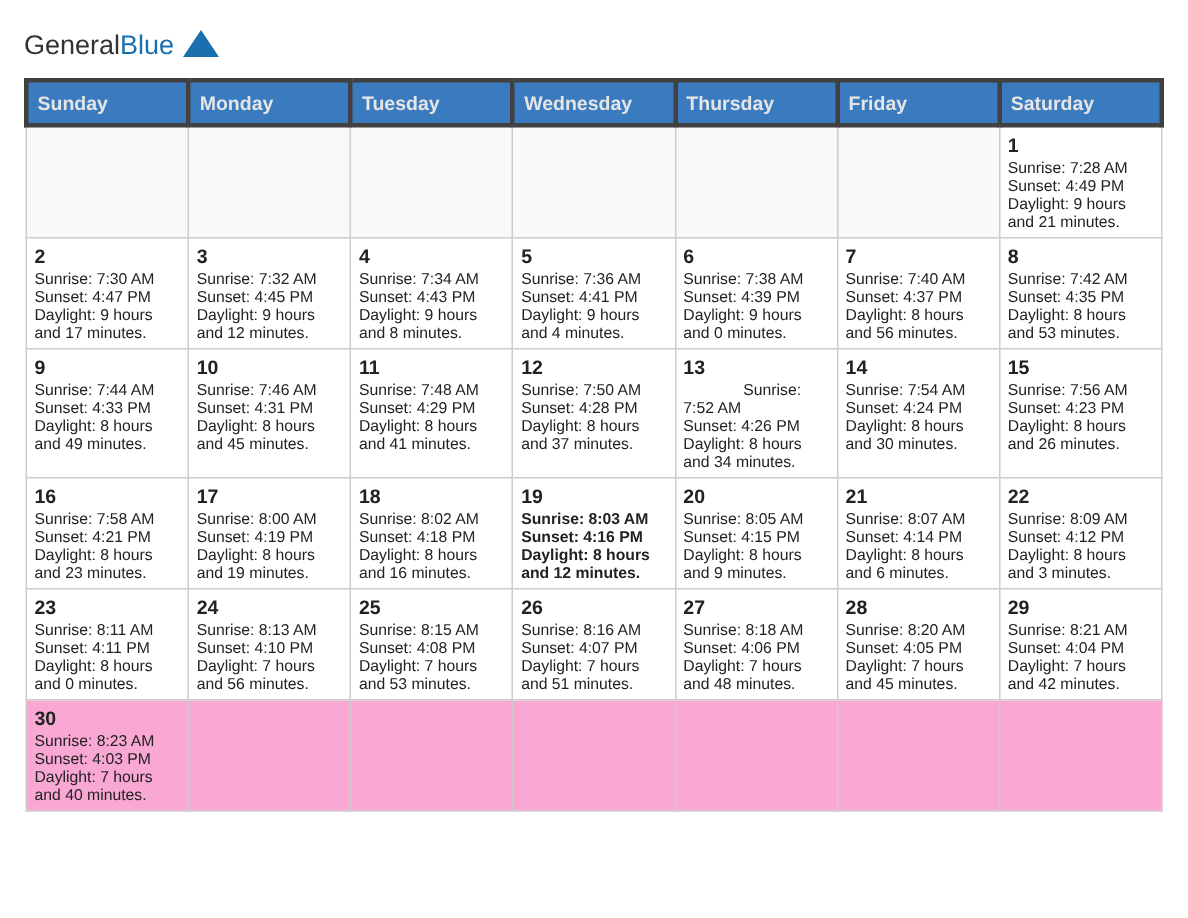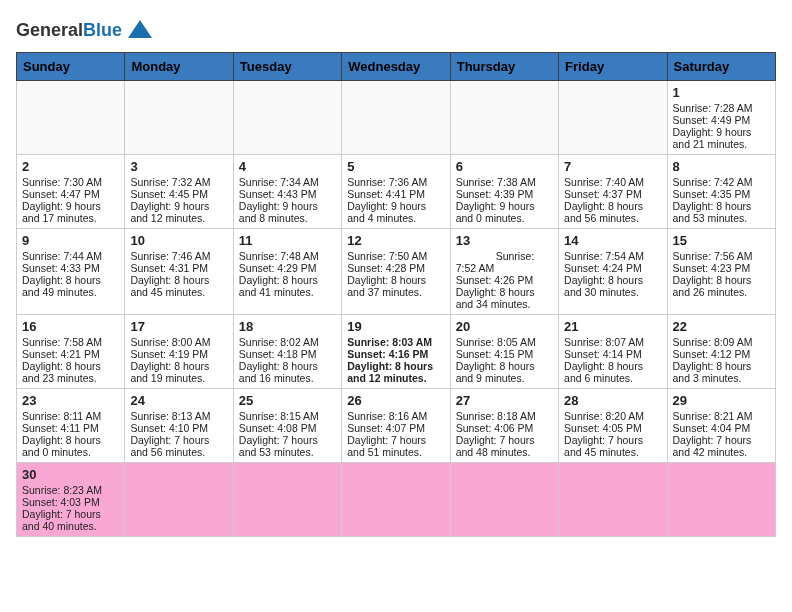--- a/index.html
+++ b/index.html
@@ -16,38 +16,38 @@
       align-items: flex-start;
       margin-bottom: 8px;
     }
     .logo {
       display: flex;
       flex-direction: column;
       align-items: flex-start;
     }
     .logo-text {
       font-size: 18px;
-      font-weight: bold;
+      font-weight: normal;
       color: #333;
       line-height: 1;
     }
     .logo-text span { color: #1a6faf; }
     .title-block { text-align: right; }
     .title-block h1 { font-size: 32px; font-weight: bold; color: #222; }
     .title-block h2 { font-size: 16px; font-weight: normal; color: #444; }
 
     .calendar { width: 100%; border-collapse: collapse; }
     .calendar th {
       background: #3a7abf;
-      color: #000000;
+      color: #e5e5e5;
       font-size: 13px;
       font-weight: bold;
       text-align: left;
       padding: 6px 6px;
-      border: 1px solid #404040;
+      border: 3px solid #404040;
     }
     .calendar td {
       border: 1px solid #ccc;
       vertical-align: top;
       padding: 4px 5px;
       font-size: 10.5px;
       color: #222;
       width: calc(100% / 7);
       min-height: 70px;
     }

